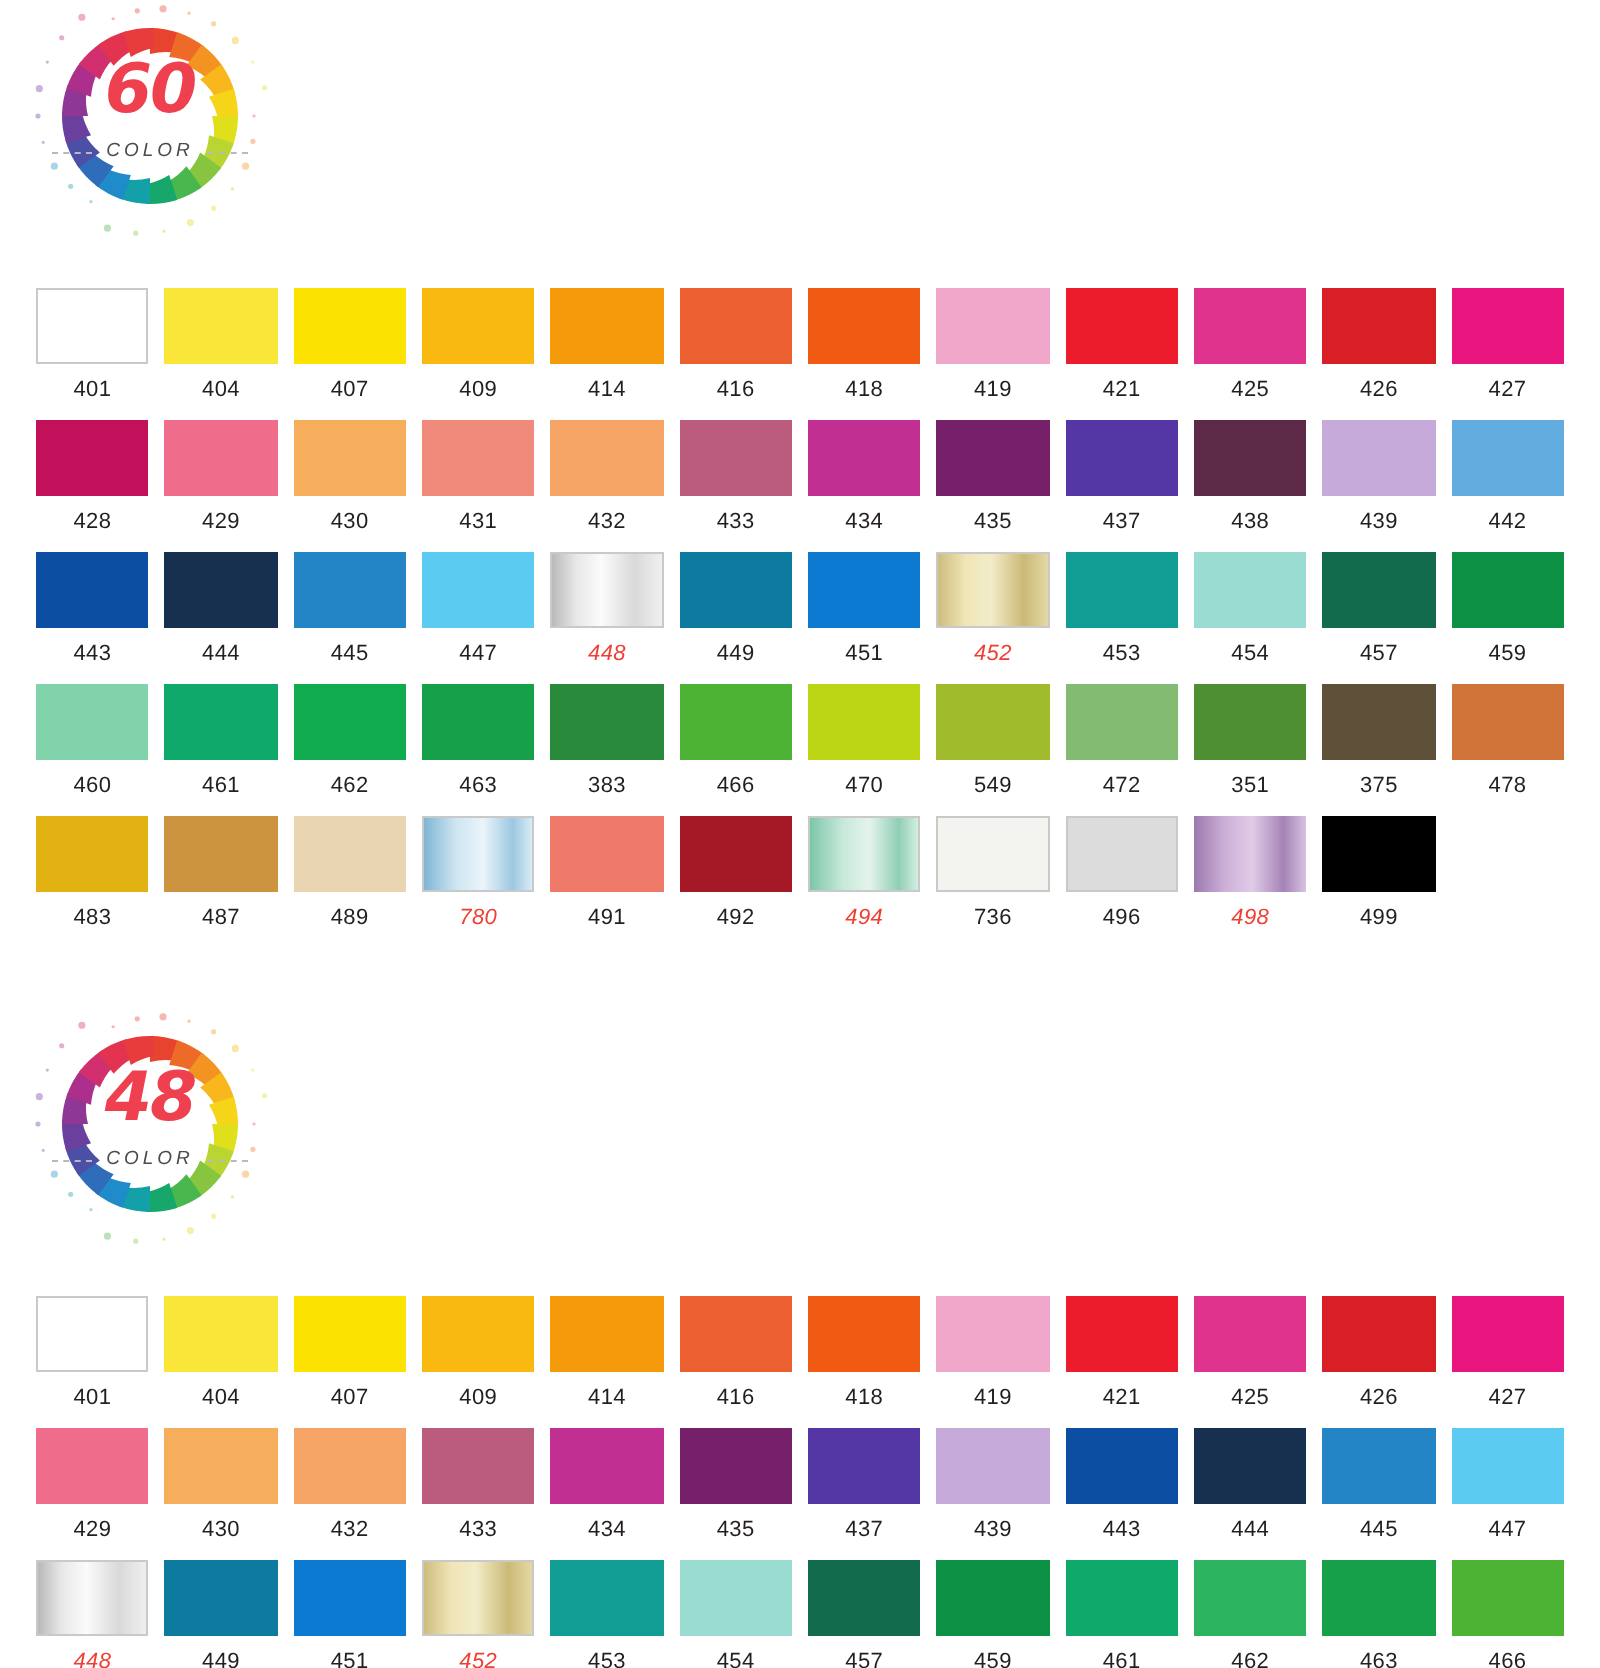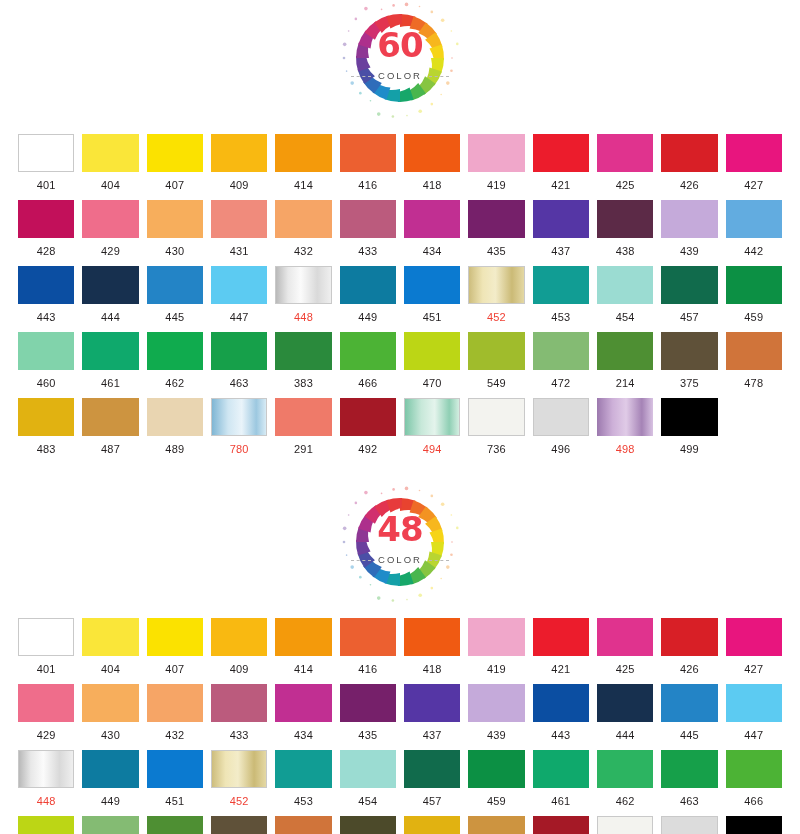--- a/index.html
+++ b/index.html
@@ -17,21 +17,22 @@
   .page {
     position: relative;
     width: 800px;
     height: 834px;
   }
 
   
   .logo-block {
     width: 100%;
     display: flex;
-    justify-content: center;
+    justify-content: flex-start;
+    font-style: italic;
   }
   .logo {
     position: relative;
     width: 150px;
     height: 122px;
   }
   .logo svg { display: block; }
   .logo-count {
     position: absolute;
     left: 0;
@@ -62,21 +63,21 @@
     height: 1px;
     border-top: 1px dashed #b9b9b9;
     width: 20px;
   }
   .logo-rule.left  { left: 26px; }
   .logo-rule.right { right: 26px; }
 
   
   .grid {
     width: 772px;
-    margin: 2px auto;
+    margin: 12px auto;
     padding: 0 0 0 0;
   }
   .swatch-row {
     display: flex;
     width: 100%;
   }
   .cell {
     width: 8.3333%;
     box-sizing: border-box;
     padding: 0 4px;
@@ -93,20 +94,21 @@
     text-align: center;
     font-size: 11px;
     font-family: "Liberation Sans", sans-serif;
     color: #231f20;
     line-height: 1;
     padding: 8px 0 9px 0;
     letter-spacing: 0.2px;
   }
   .label.metallic-label {
     color: #ef3f33;
+    font-style: italic;
   }
   .set-gap { height: 18px; }
   .section-gap-top { height: 10px; }
 </style>
 </head>
 <body>
 
 <div class="page">
 
   <div class="logo-block">
@@ -355,21 +357,21 @@
         <div class="cell">
           <div class="chip" style="background: rgb(160, 188, 44);"></div>
           <div class="label">549</div>
         </div>
         <div class="cell">
           <div class="chip" style="background: rgb(132, 187, 115);"></div>
           <div class="label">472</div>
         </div>
         <div class="cell">
           <div class="chip" style="background: rgb(78, 143, 51);"></div>
-          <div class="label">214</div>
+          <div class="label">351</div>
         </div>
         <div class="cell">
           <div class="chip" style="background: rgb(95, 81, 57);"></div>
           <div class="label">375</div>
         </div>
         <div class="cell">
           <div class="chip" style="background: rgb(208, 116, 58);"></div>
           <div class="label">478</div>
         </div>
       </div>
@@ -385,21 +387,21 @@
         <div class="cell">
           <div class="chip" style="background: rgb(233, 213, 177);"></div>
           <div class="label">489</div>
         </div>
         <div class="cell">
           <div class="chip bordered" style="background: linear-gradient(90deg, rgb(127, 182, 212) 0%, rgb(207, 230, 242) 30%, rgb(234, 244, 250) 55%, rgb(156, 200, 224) 82%, rgb(215, 235, 245) 100%);"></div>
           <div class="label metallic-label">780</div>
         </div>
         <div class="cell">
           <div class="chip" style="background: rgb(239, 122, 105);"></div>
-          <div class="label">291</div>
+          <div class="label">491</div>
         </div>
         <div class="cell">
           <div class="chip" style="background: rgb(165, 25, 38);"></div>
           <div class="label">492</div>
         </div>
         <div class="cell">
           <div class="chip bordered" style="background: linear-gradient(90deg, rgb(124, 198, 168) 0%, rgb(199, 232, 217) 30%, rgb(228, 244, 236) 55%, rgb(143, 207, 180) 82%, rgb(211, 238, 225) 100%);"></div>
           <div class="label metallic-label">494</div>
         </div>
         <div class="cell">

